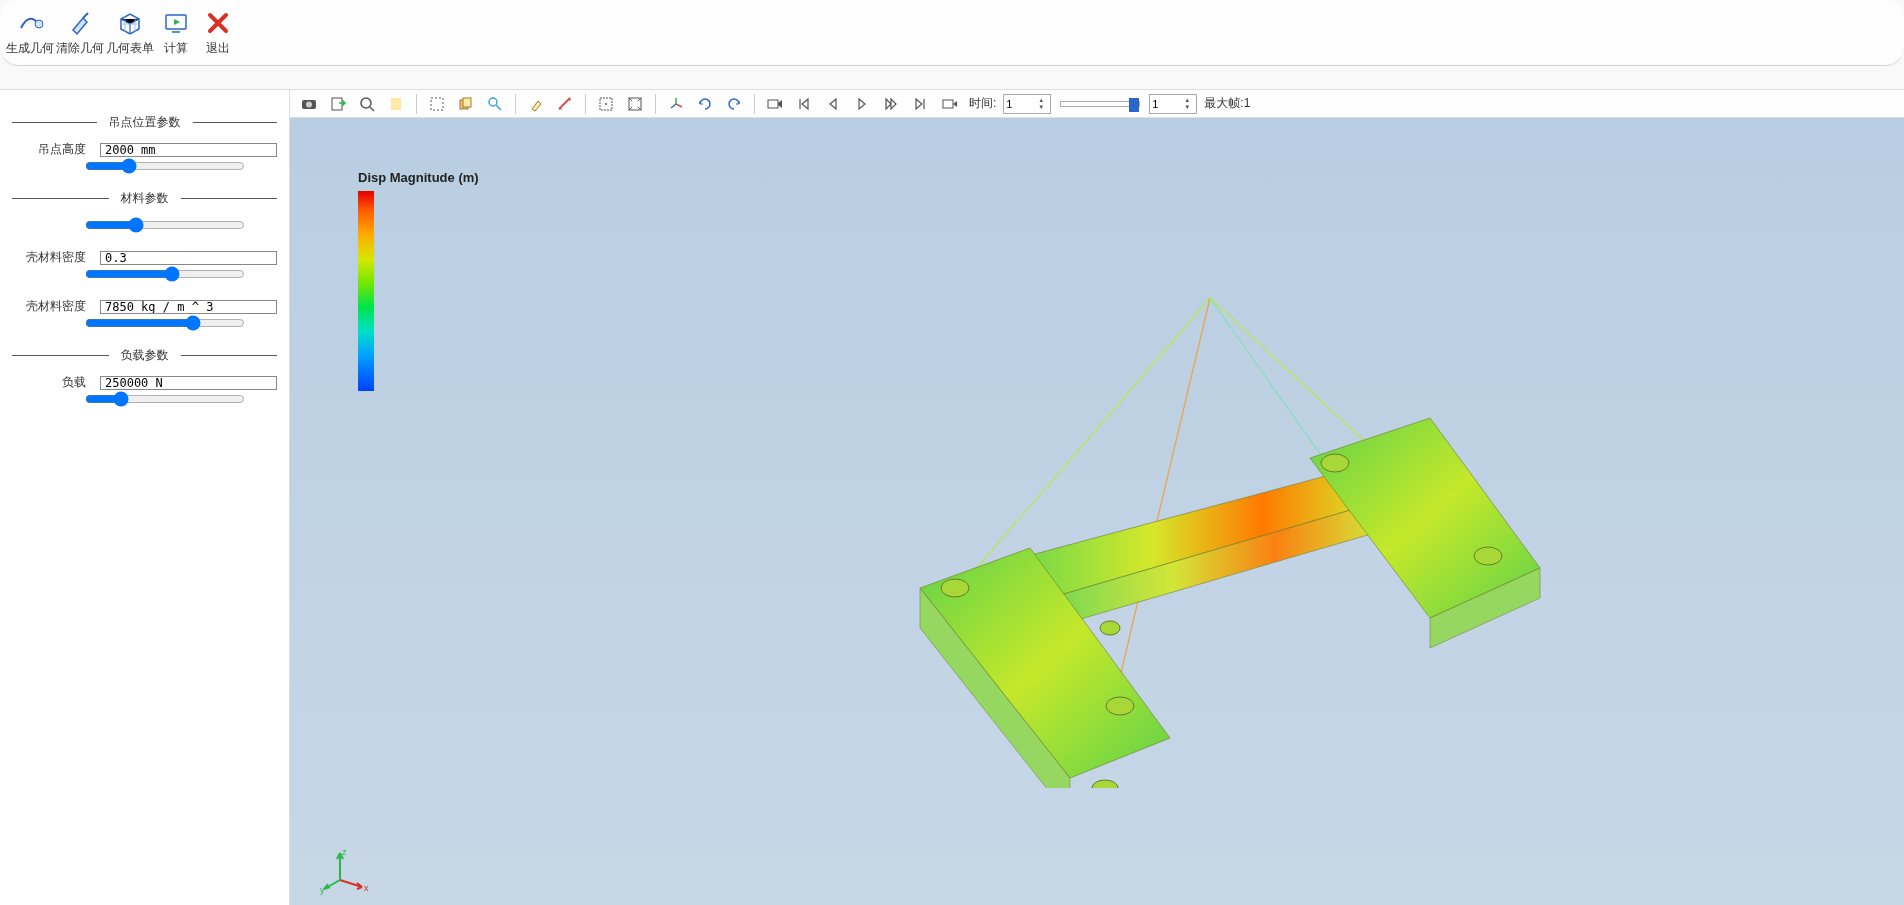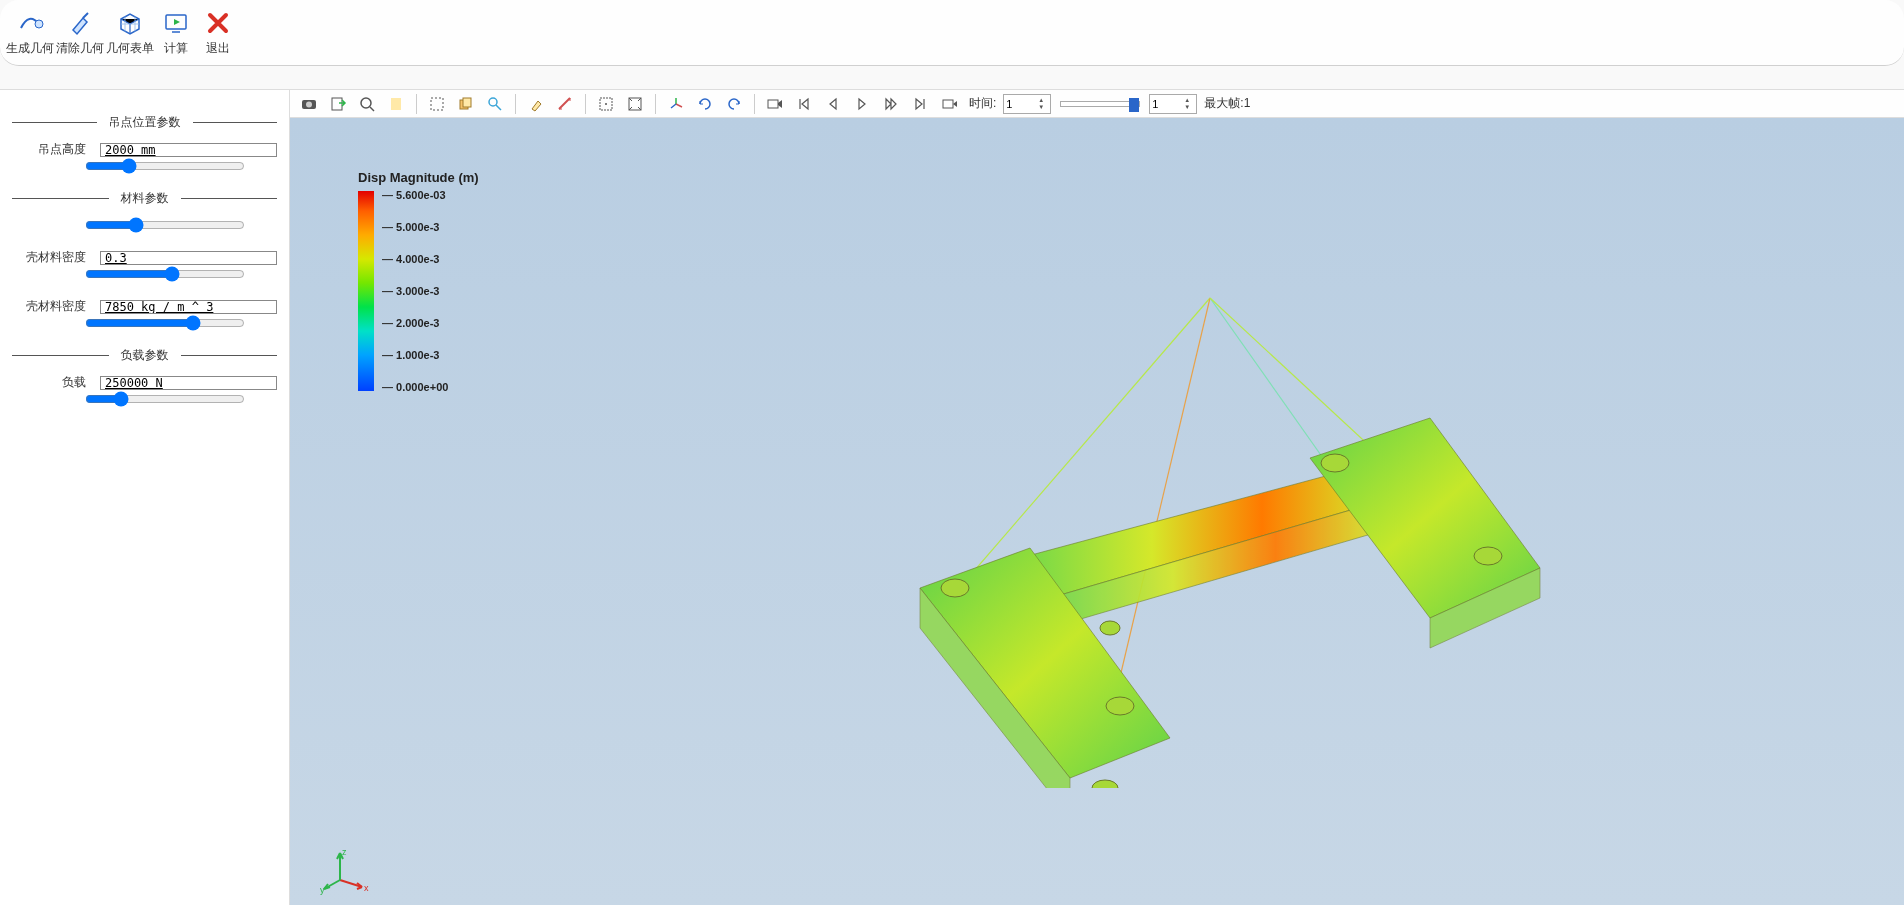--- a/index.html
+++ b/index.html
@@ -89,21 +89,20 @@
     color: #333;
     padding-right: 6px;
   }
   .param-row input[type="text"] {
     flex: 1;
     height: 14px;
     border: 1px solid #888;
     padding: 0 4px;
     font-family: monospace;
     font-size: 12px;
-    text-decoration: underline;
   }
   .slider-row {
     display: flex;
     justify-content: center;
     margin-bottom: 16px;
   }
   .slider-row input[type="range"] {
     width: 160px;
     margin-left: 40px;
   }
@@ -519,29 +518,20 @@
       </div>
       <span class="tool-label">最大帧:1</span>
     </div>
 
     <div class="viewport">
 
       <div class="legend">
         <div class="legend-title">Disp Magnitude (m)</div>
         <div class="legend-body">
           <div class="legend-bar"></div>
-          <div class="legend-ticks">
-            <span>5.600e-03</span>
-            <span>5.000e-3</span>
-            <span>4.000e-3</span>
-            <span>3.000e-3</span>
-            <span>2.000e-3</span>
-            <span>1.000e-3</span>
-            <span>0.000e+00</span>
-          </div>
         </div>
       </div>
 
       <svg class="model-svg" width="900" height="520" viewBox="0 0 900 520">
         <defs>
           <linearGradient id="beamGrad" x1="0" y1="0" x2="1" y2="0">
             <stop offset="0%" stop-color="#6fd84a"></stop>
             <stop offset="30%" stop-color="#d5e82a"></stop>
             <stop offset="55%" stop-color="#ff7a00"></stop>
             <stop offset="80%" stop-color="#d5e82a"></stop>

